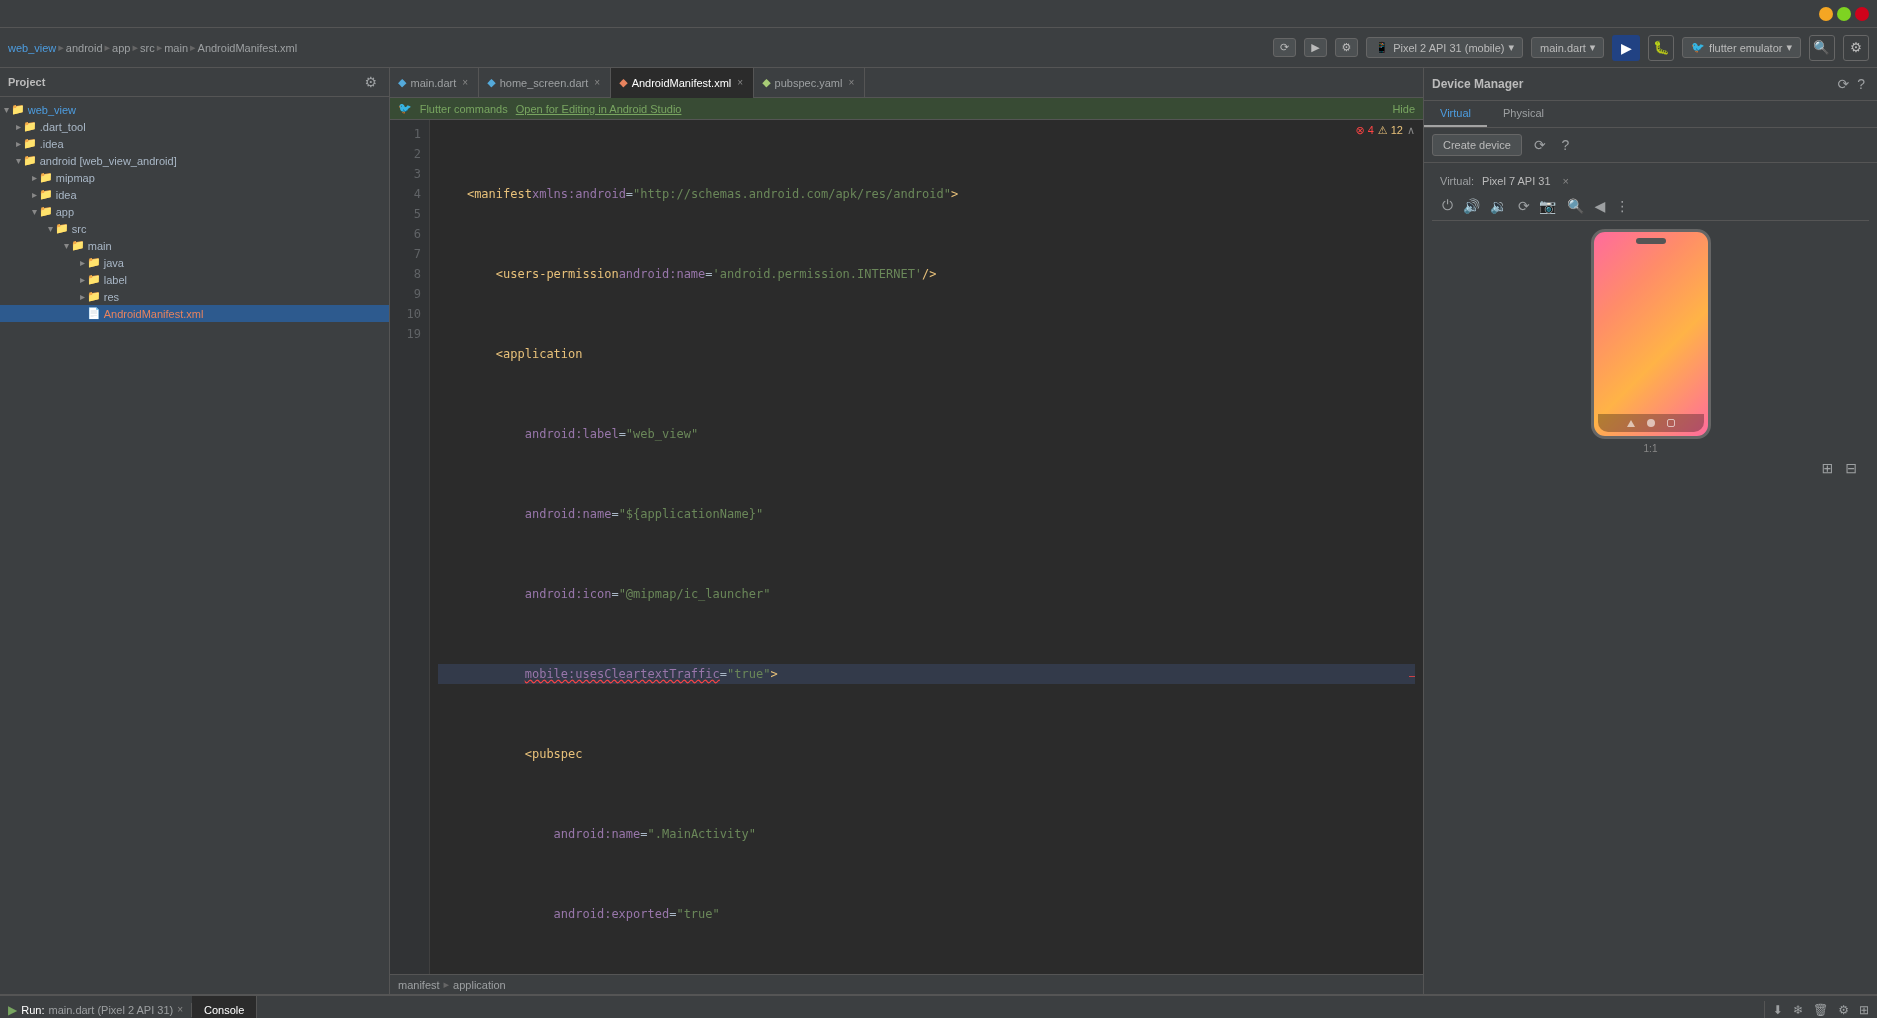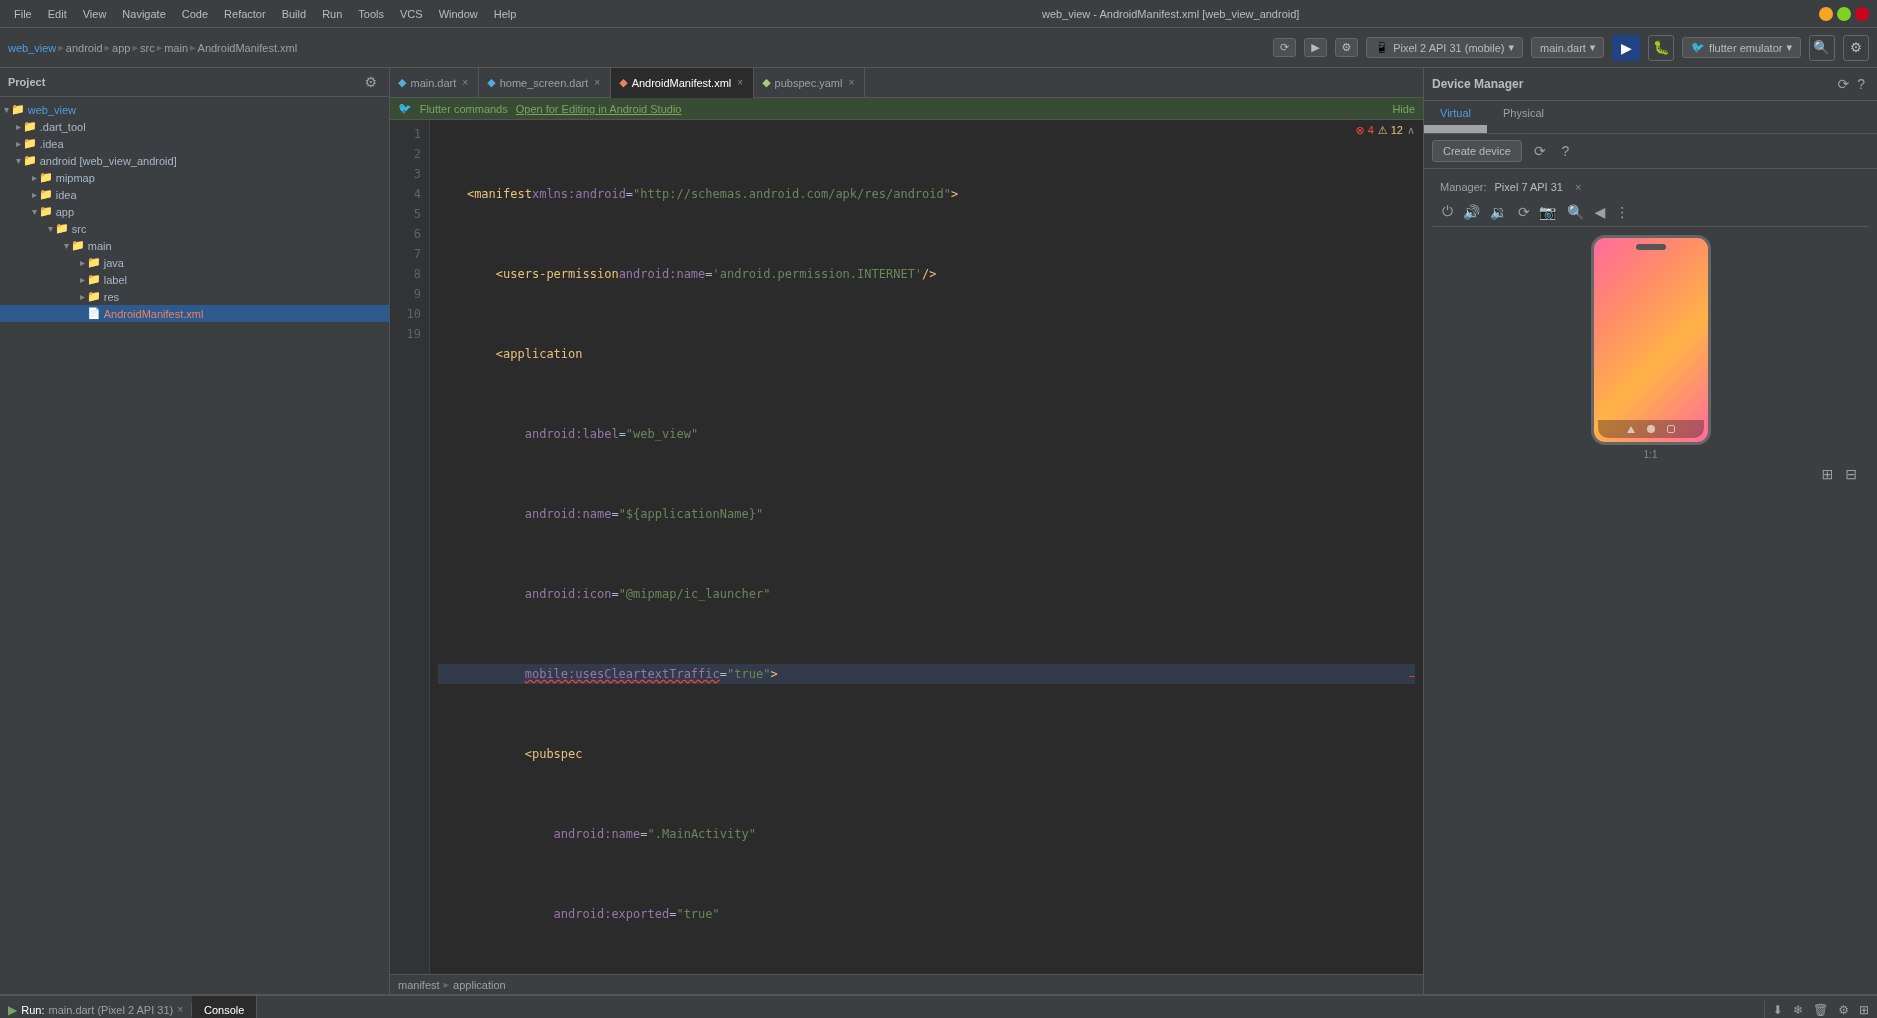--- a/index.html
+++ b/index.html
@@ -293,21 +293,21 @@
       border-bottom: 1px solid #555;
     }
     .dm-tab {
       padding: 6px 16px;
       font-size: 11px;
       cursor: pointer;
       color: #9da0a2;
     }
     .dm-tab.active {
       color: #4d9de0;
-      border-bottom: 8px solid #a3a3a3;
+      border-bottom: 2px solid #a3a3a3;
     }
     #device-toolbar {
       display: flex;
       align-items: center;
       padding: 6px 8px;
       gap: 8px;
       border-bottom: 1px solid #555;
     }
     .create-device-btn {
       background: #4c5052;
@@ -465,35 +465,20 @@
 
     
     .squiggle {
       text-decoration: underline wavy #ff4444;
     }
   </style>
 </head>
 <body>
 
 <div id="title-bar">
-  <div class="menu-bar">
-    <span class="menu-item">File</span>
-    <span class="menu-item">Edit</span>
-    <span class="menu-item">View</span>
-    <span class="menu-item">Navigate</span>
-    <span class="menu-item">Code</span>
-    <span class="menu-item">Refactor</span>
-    <span class="menu-item">Build</span>
-    <span class="menu-item">Run</span>
-    <span class="menu-item">Tools</span>
-    <span class="menu-item">VCS</span>
-    <span class="menu-item">Window</span>
-    <span class="menu-item">Help</span>
-  </div>
-  <div class="window-title">web_view - AndroidManifest.xml [web_view_android]</div>
   <div class="window-controls">
     <div class="win-btn" style="background:#f5a623"></div>
     <div class="win-btn" style="background:#7ed321"></div>
     <div class="win-btn" style="background:#d0021b"></div>
   </div>
 </div>
 
 <div id="toolbar">
   <div class="breadcrumb">
     <span style="color:#4d9de0; cursor:pointer">web_view</span>
@@ -735,21 +720,21 @@
       <div class="dm-tab">Physical</div>
     </div>
     <div id="device-toolbar">
       <button class="create-device-btn">Create device</button>
       <button class="dm-icon-btn">⟳</button>
       <button class="dm-icon-btn">?</button>
     </div>
 
     <div id="emulator-area">
       <div class="emulator-label">
-        <span>Manager:</span>
+        <span>Virtual:</span>
         <span class="emulator-name">Pixel 7 API 31</span>
         <span class="emulator-close">×</span>
       </div>
 
       <div class="emulator-controls">
         <button class="emu-ctrl-btn">⏻</button>
         <button class="emu-ctrl-btn">🔊</button>
         <button class="emu-ctrl-btn">🔉</button>
         <button class="emu-ctrl-btn">⟳</button>
         <button class="emu-ctrl-btn">📷</button>

